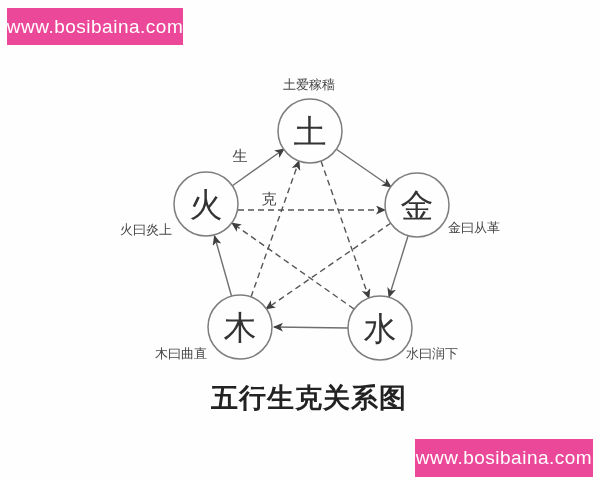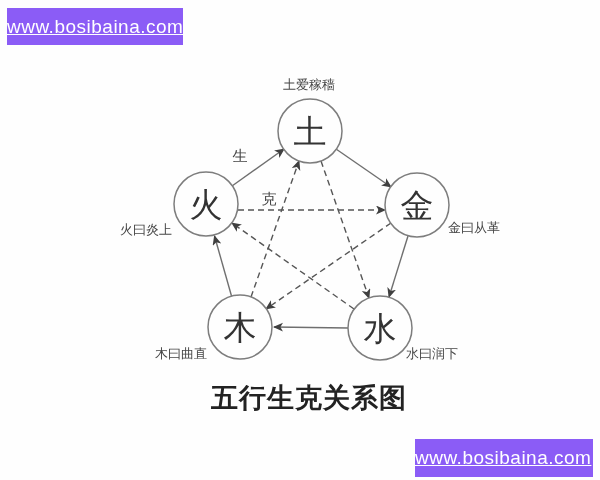--- a/index.html
+++ b/index.html
@@ -53,28 +53,27 @@
   .diagram-title {
     font-family: "Liberation Serif", "DejaVu Serif", serif;
     font-size: 27px;
     font-weight: bold;
     fill: #222222;
     text-anchor: middle;
     letter-spacing: 1px;
   }
   .wm {
     position: absolute;
-    background: #8b5cf6;
+    background: #ec4899;
     color: #ffffff;
     font-size: 19px;
     display: flex;
     align-items: center;
-    justify-content: flex-start;
+    justify-content: center;
     letter-spacing: 0.5px;
-    text-decoration: underline;
   }
   .wm-top    { left: 7px;   top: 8px;   width: 176px; height: 37px; }
   .wm-bottom { left: 415px; top: 439px; width: 178px; height: 38px; }
 </style>
 </head>
 <body>
 
 <div class="canvas">
 
   <svg width="600" height="480" viewBox="0 0 600 480">

